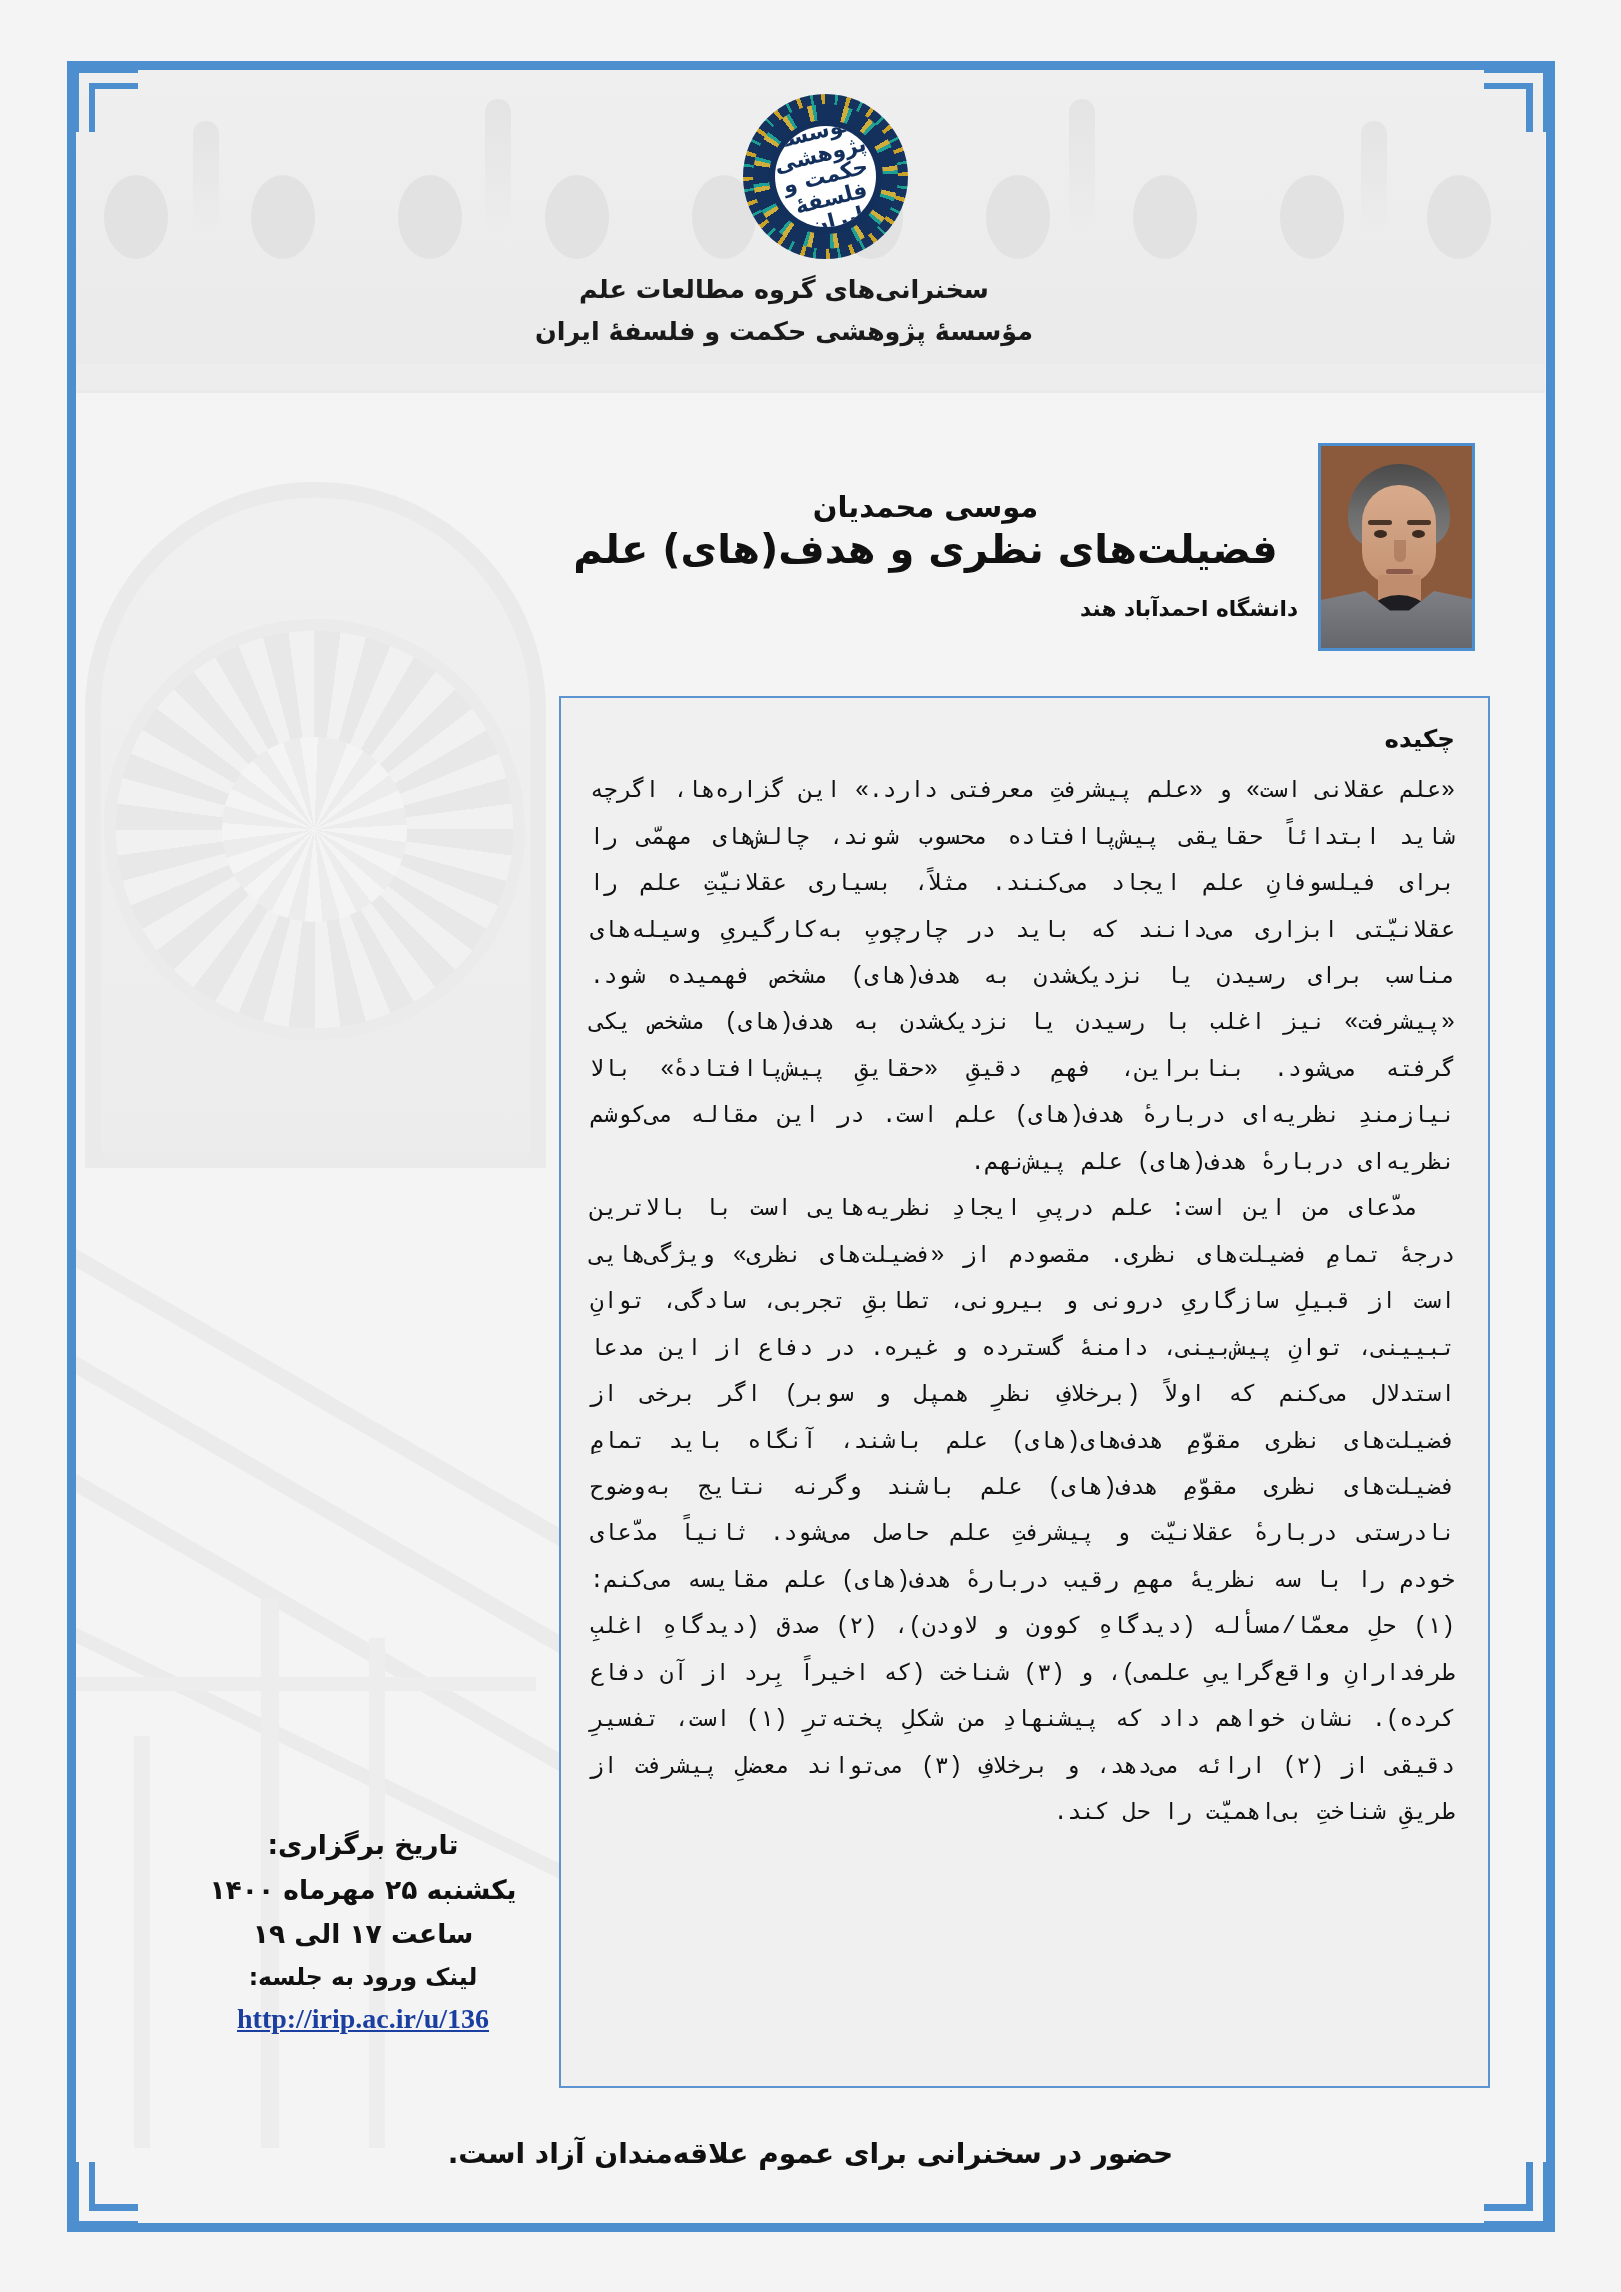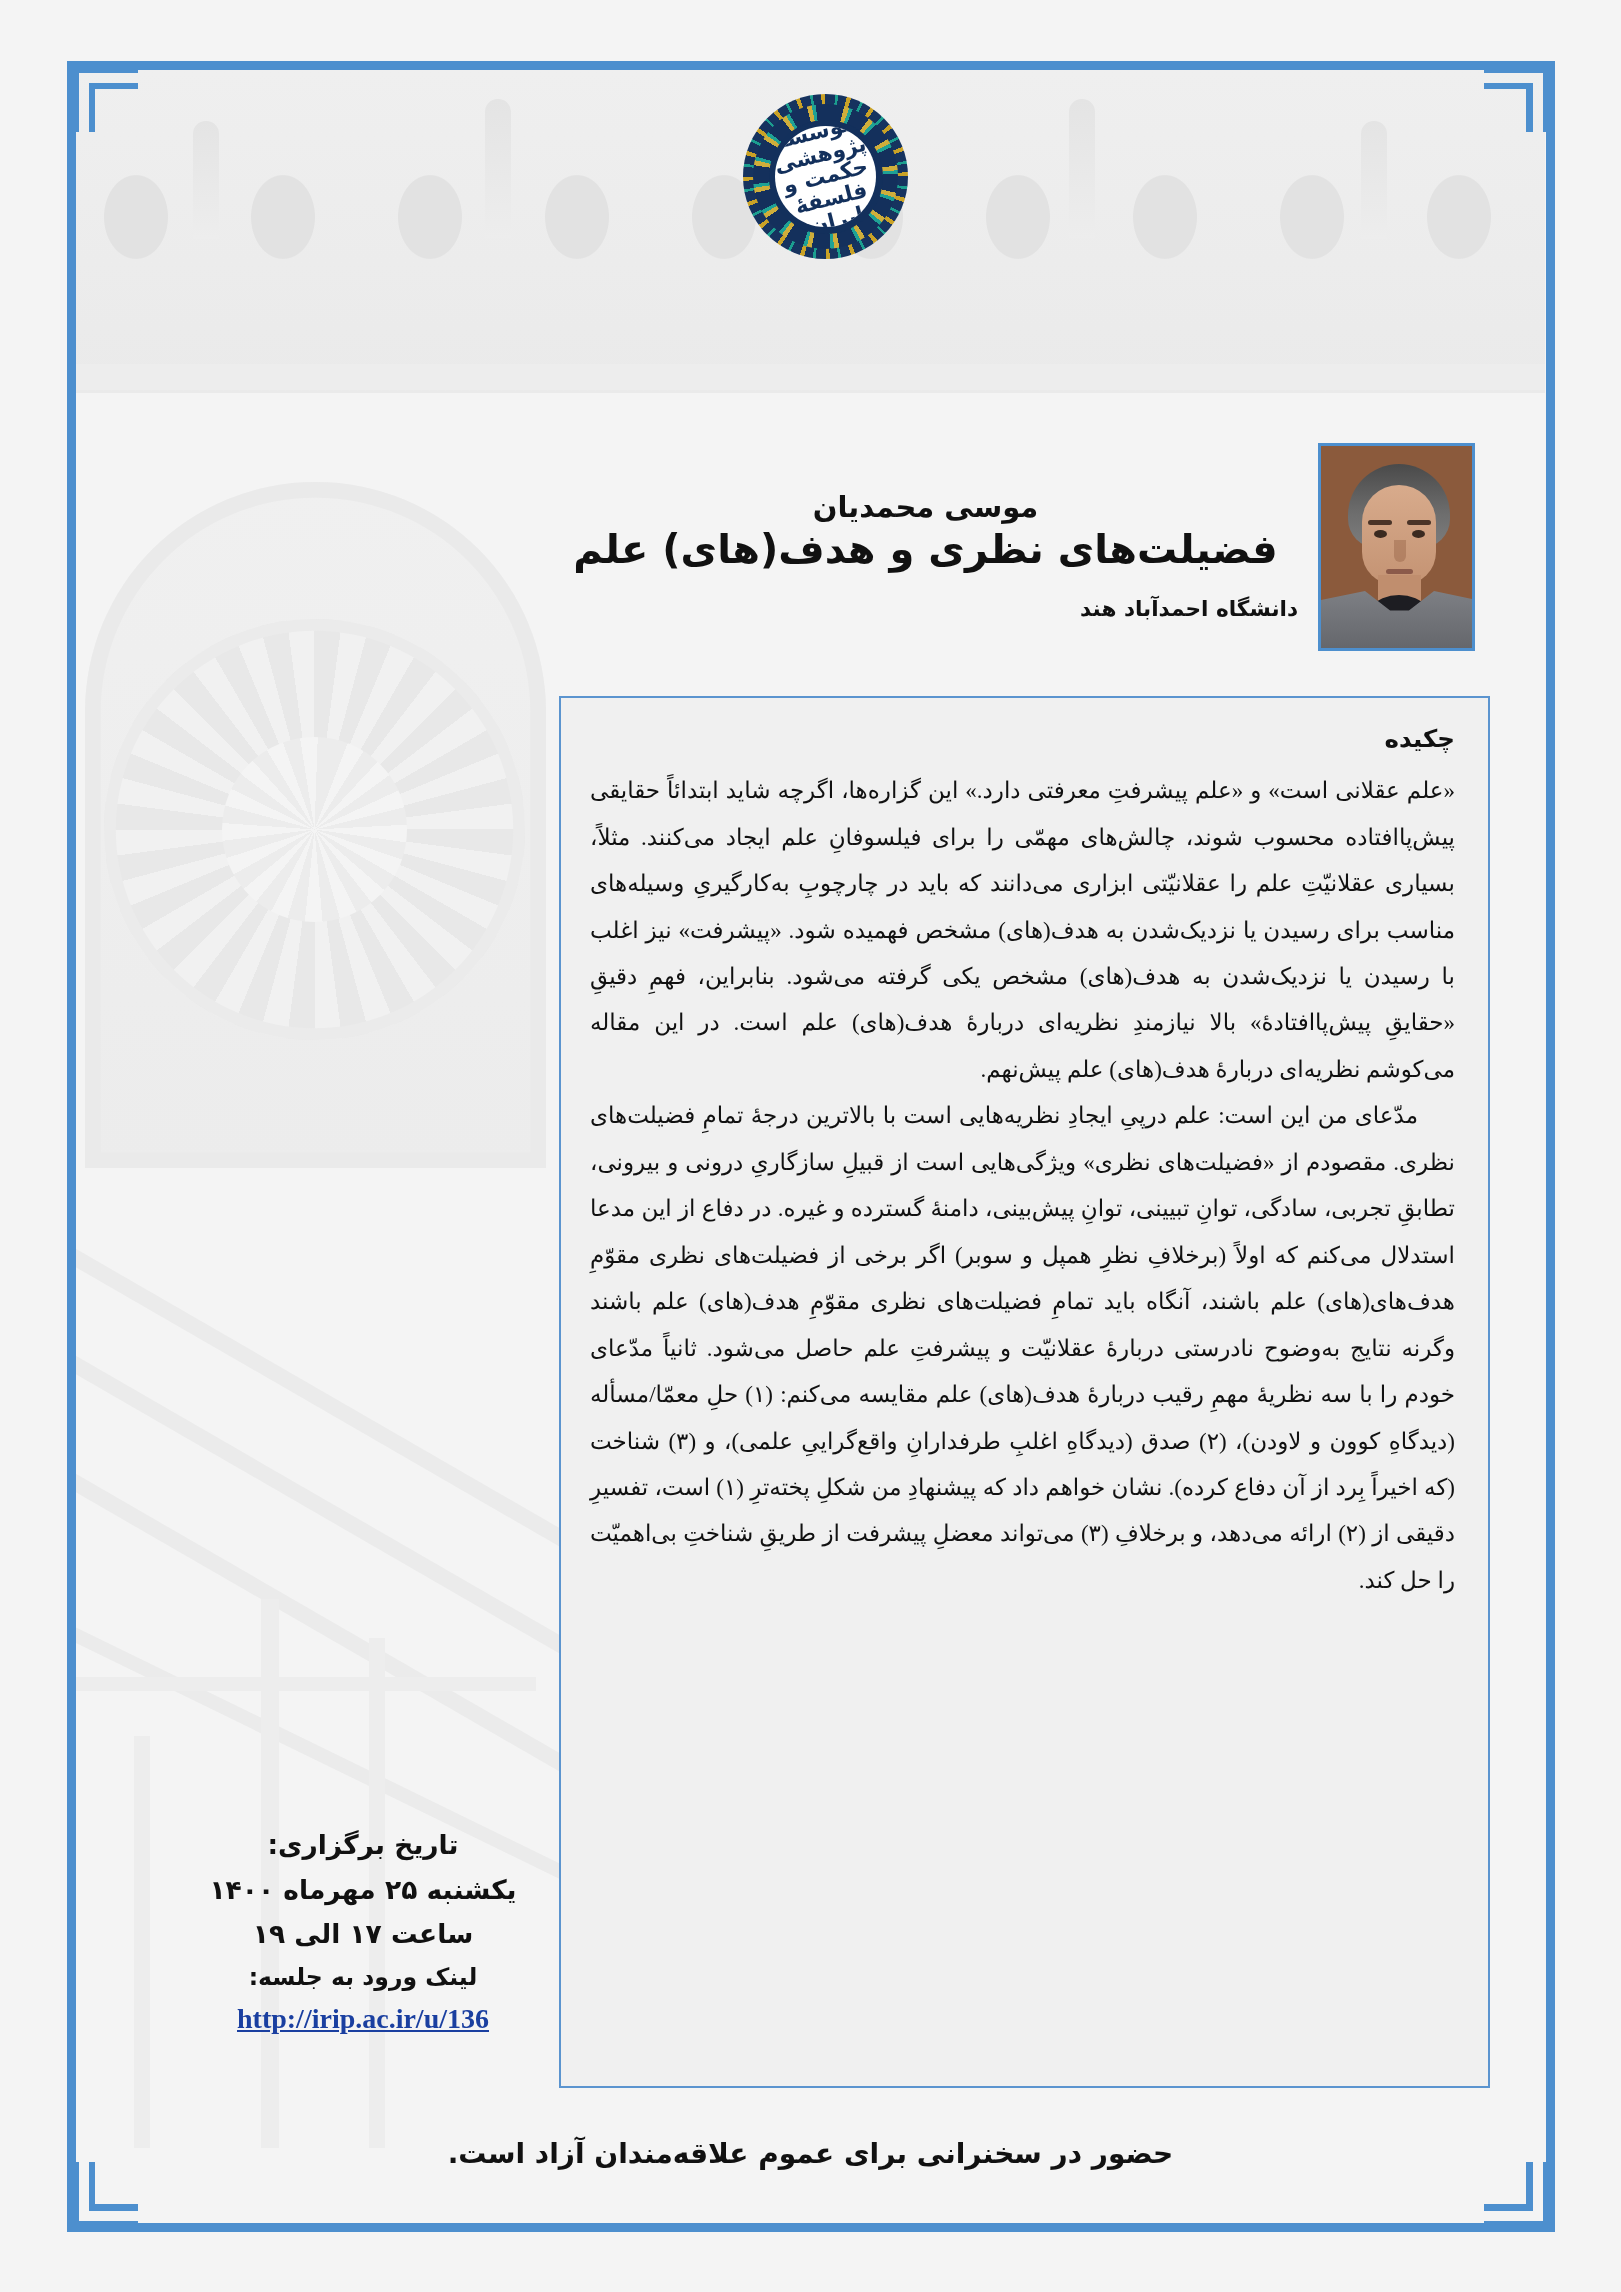--- a/index.html
+++ b/index.html
@@ -359,21 +359,21 @@
     color: #111;
     font-family: "DejaVu Sans", "Liberation Sans", sans-serif;
     margin-bottom: 15.7px;
   }
   .abs-p {
     font-size: 23px;
     line-height: 2.02;
     color: #111;
     text-align: justify;
     text-justify: inter-word;
-    font-family: Liberation Serif, serif;
+    font-family: Liberation Mono, monospace;
     font-weight: 400;
   }
   .abs-p + .abs-p { text-indent: 37px; }
 
   
   #event-info {
     position: absolute;
     left: 167px;
     top: 1829px;
     width: 392px;
@@ -476,20 +476,24 @@
 
   <div id="logo">
     <div class="ring-outer"></div>
     <div class="ring-mid"></div>
     <div class="ring-inner"></div>
     <div class="disc">
       <span>مؤسسهٔ پژوهشی حکمت و فلسفهٔ ایران</span>
     </div>
   </div>
 
+  <div id="org-lines">
+    <div class="l1">سخنرانی‌های گروه مطالعات علم</div>
+    <div class="l2">مؤسسهٔ پژوهشی حکمت و فلسفهٔ ایران</div>
+  </div>
 
   <div id="title-block">
     <div id="speaker-name">موسی محمدیان</div>
     <div id="talk-title">فضیلت‌های نظری و هدف(های) علم</div>
     <div id="speaker-affil">دانشگاه احمدآباد هند</div>
   </div>
 
   <div id="portrait">
     <div class="bg"></div>
     <div class="hair"></div>

